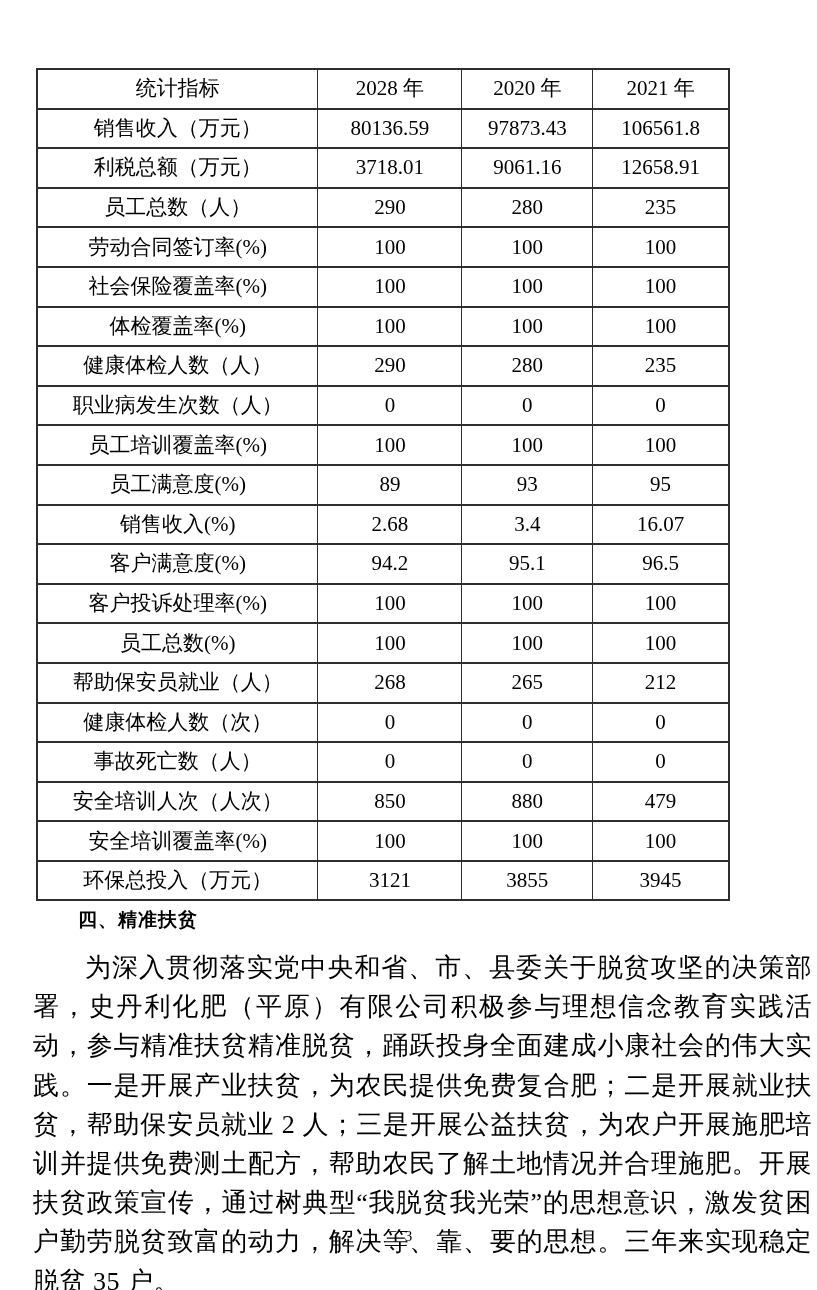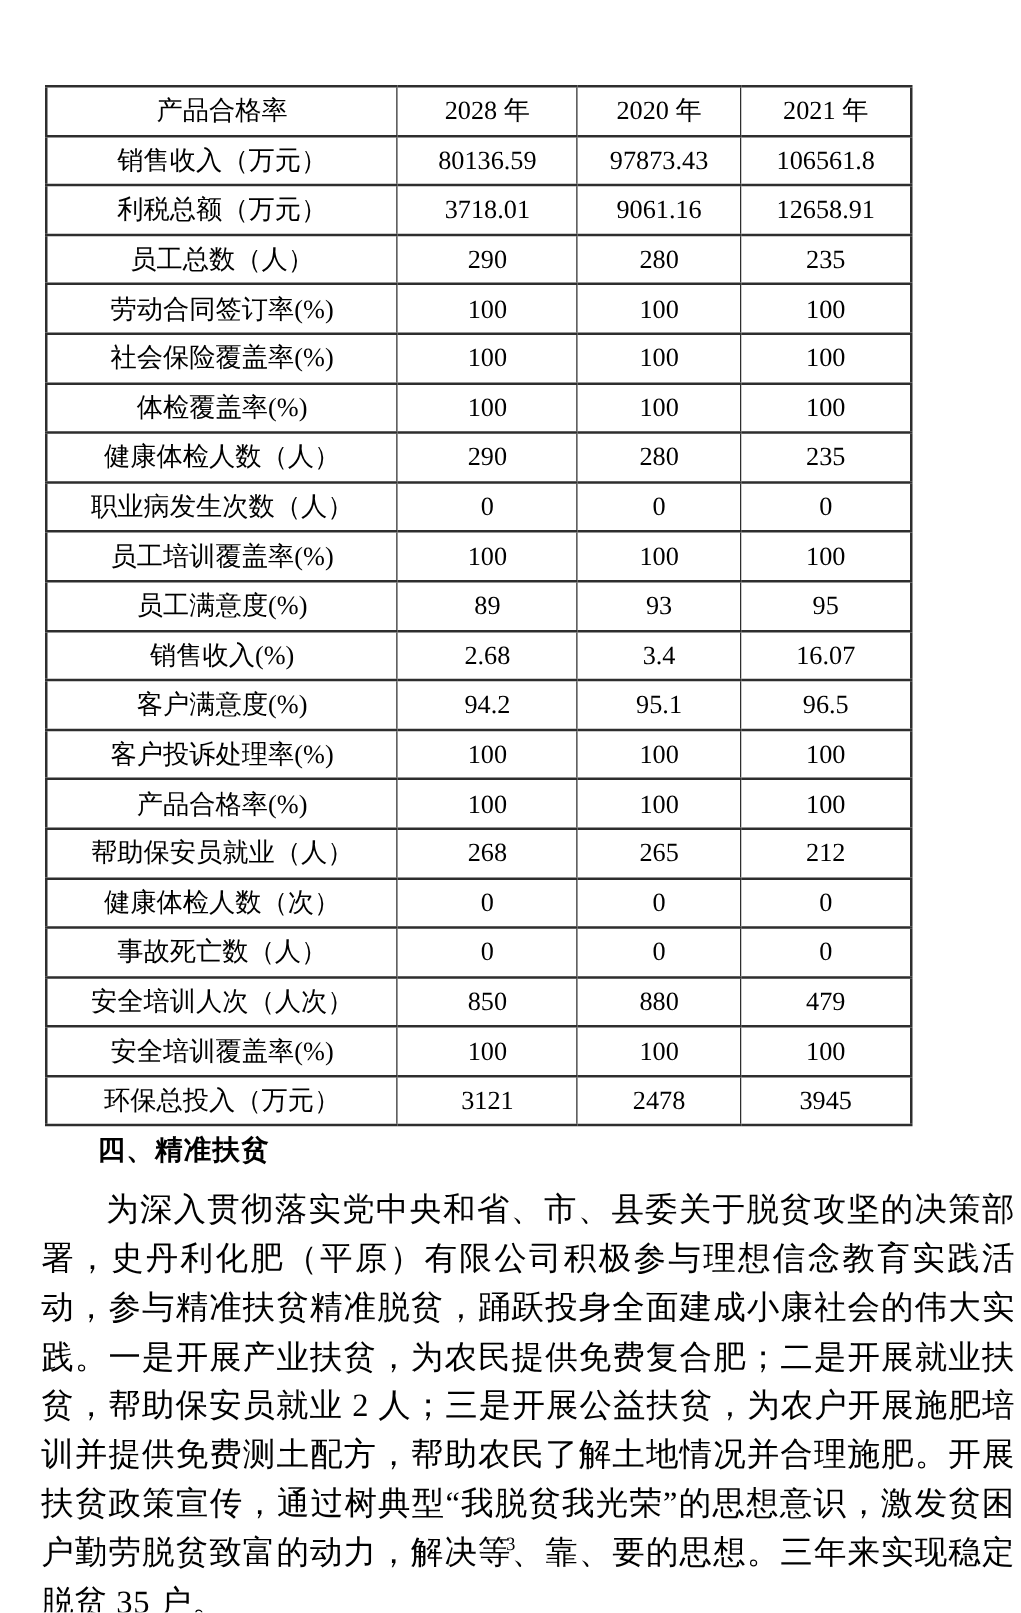--- a/index.html
+++ b/index.html
@@ -38,21 +38,21 @@
     line-height: 1;
     white-space: nowrap;
     overflow: hidden;
   }
   .section-heading {
     position: absolute;
     left: 78px;
     top: 904px;
     font-family: "Liberation Sans", "DejaVu Sans", sans-serif;
     font-weight: bold;
-    font-size: 22px;
+    font-size: 19px;
     line-height: 32px;
     letter-spacing: 1px;
   }
   .body-paragraph {
     position: absolute;
     left: 33px;
     top: 948px;
     width: 779px;
     font-size: 26px;
     line-height: 39.2px;
@@ -77,21 +77,21 @@
 
   <table class="stats-table">
     <colgroup>
       <col style="width: 40.6%">
       <col style="width: 20.8%">
       <col style="width: 18.9%">
       <col style="width: 19.7%">
     </colgroup>
     <thead>
       <tr>
-          <th>产品合格率</th>
+          <th>统计指标</th>
           <th>2028 年</th>
           <th>2020 年</th>
           <th>2021 年</th>
         </tr>
     </thead>
     <tbody>
         <tr>
           <td>销售收入（万元）</td>
           <td>80136.59</td>
           <td>97873.43</td>
@@ -163,21 +163,21 @@
           <td>95.1</td>
           <td>96.5</td>
         </tr>
         <tr>
           <td>客户投诉处理率(%)</td>
           <td>100</td>
           <td>100</td>
           <td>100</td>
         </tr>
         <tr>
-          <td>产品合格率(%)</td>
+          <td>员工总数(%)</td>
           <td>100</td>
           <td>100</td>
           <td>100</td>
         </tr>
         <tr>
           <td>帮助保安员就业（人）</td>
           <td>268</td>
           <td>265</td>
           <td>212</td>
         </tr>
@@ -201,21 +201,21 @@
         </tr>
         <tr>
           <td>安全培训覆盖率(%)</td>
           <td>100</td>
           <td>100</td>
           <td>100</td>
         </tr>
         <tr>
           <td>环保总投入（万元）</td>
           <td>3121</td>
-          <td>2478</td>
+          <td>3855</td>
           <td>3945</td>
         </tr>
       </tbody>
   </table>
 
   <div class="section-heading">四、精准扶贫</div>
 
   <div class="body-paragraph">为深入贯彻落实党中央和省、市、县委关于脱贫攻坚的决策部署，史丹利化肥（平原）有限公司积极参与理想信念教育实践活动，参与精准扶贫精准脱贫，踊跃投身全面建成小康社会的伟大实践。一是开展产业扶贫，为农民提供免费复合肥；二是开展就业扶贫，帮助保安员就业 2 人；三是开展公益扶贫，为农户开展施肥培训并提供免费测土配方，帮助农民了解土地情况并合理施肥。开展扶贫政策宣传，通过树典型“我脱贫我光荣”的思想意识，激发贫困户勤劳脱贫致富的动力，解决等、靠、要的思想。三年来实现稳定脱贫 35 户。</div>
 
   <div class="page-number">3</div>

